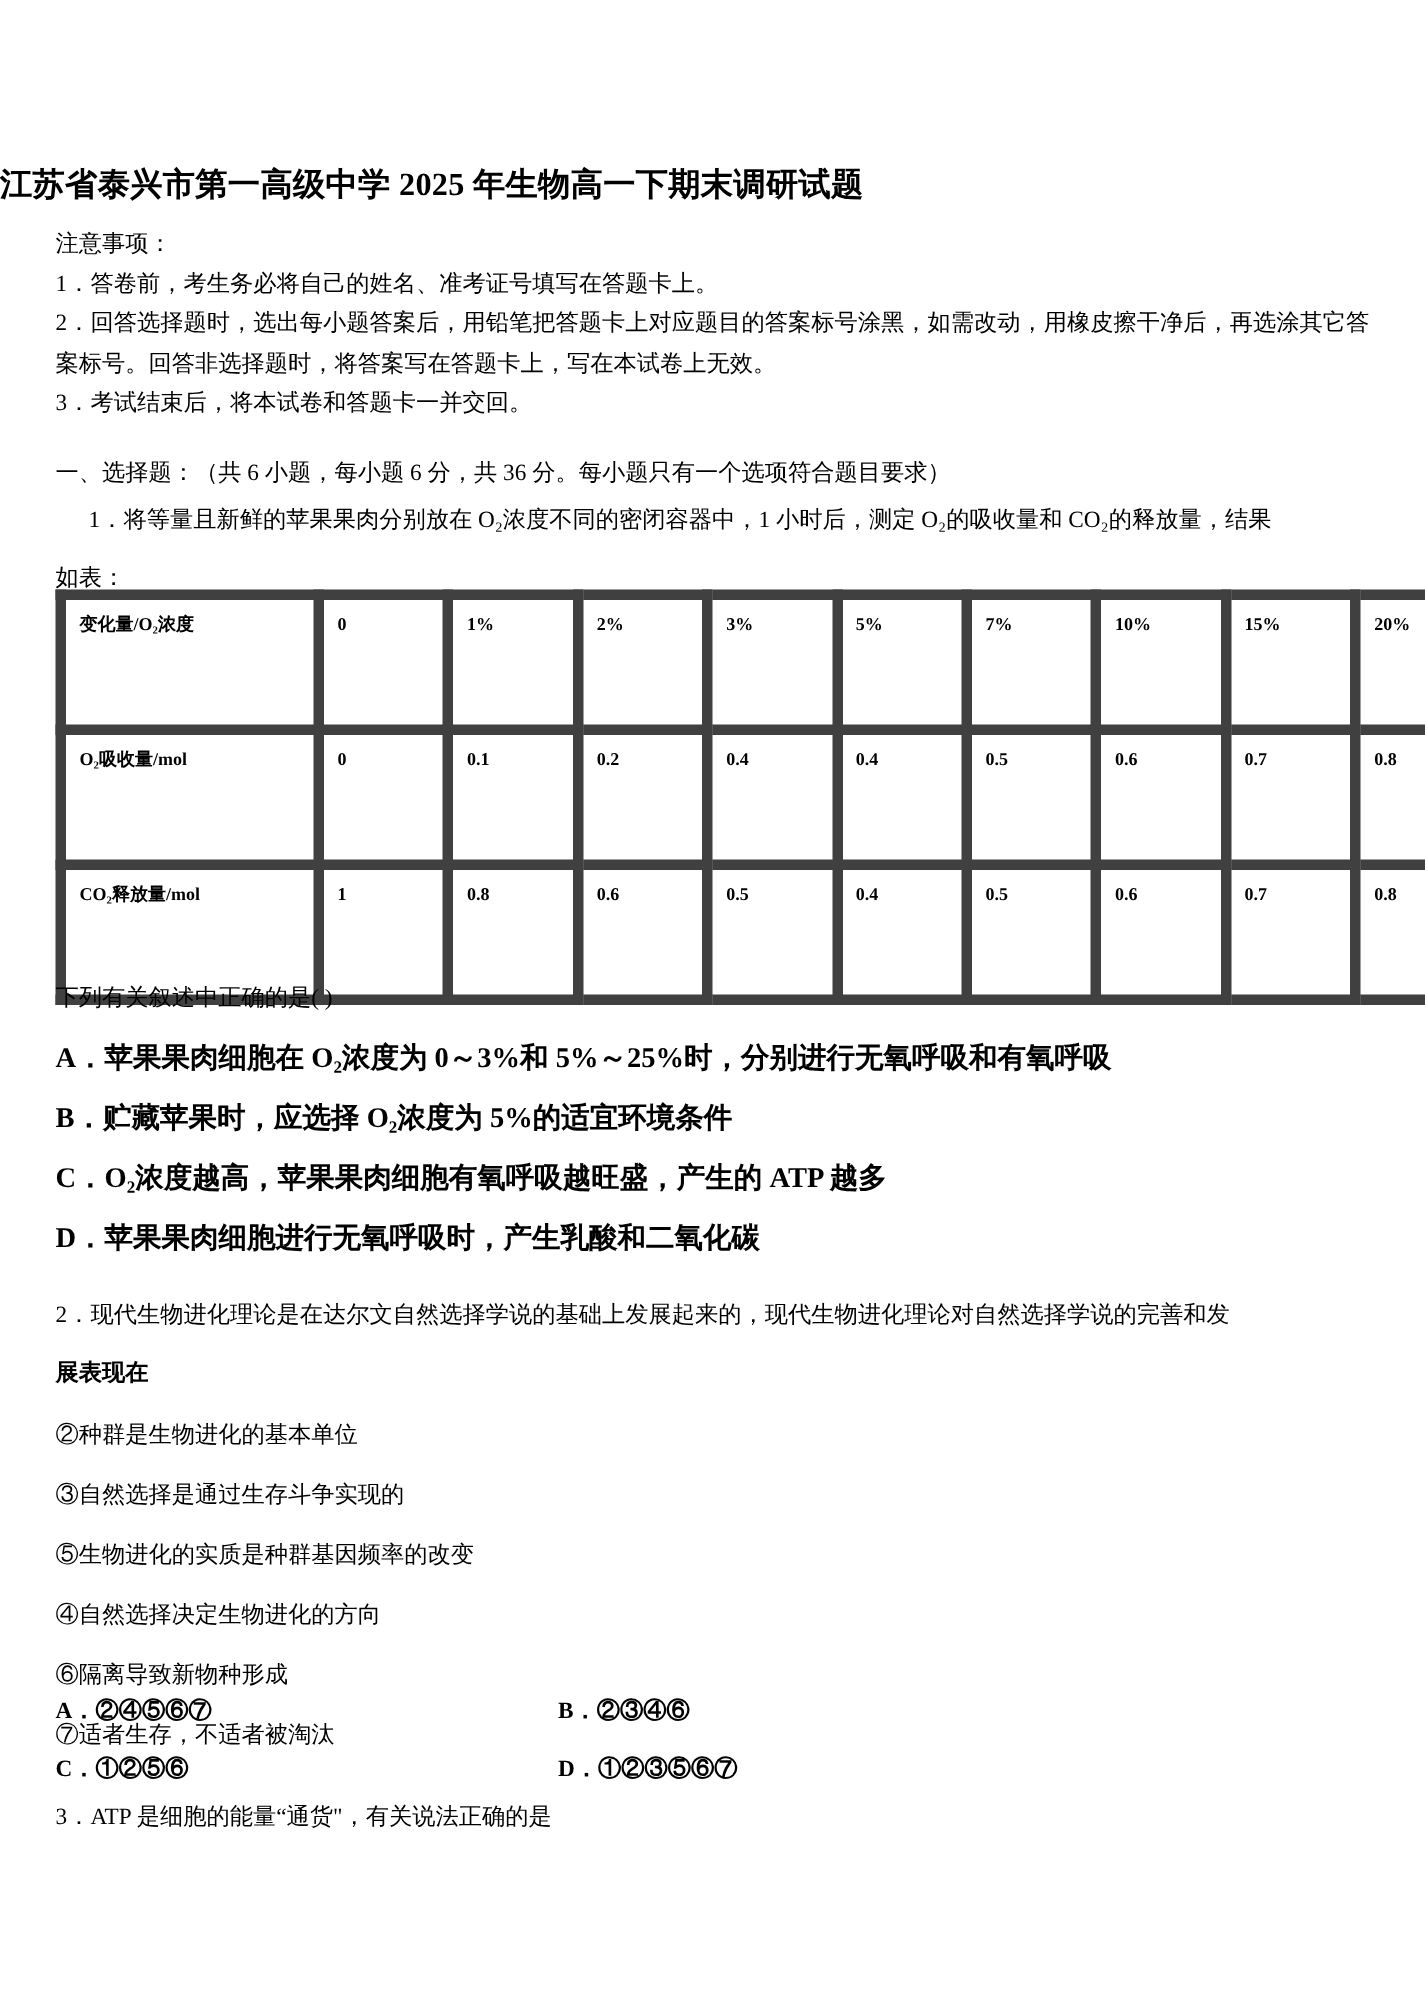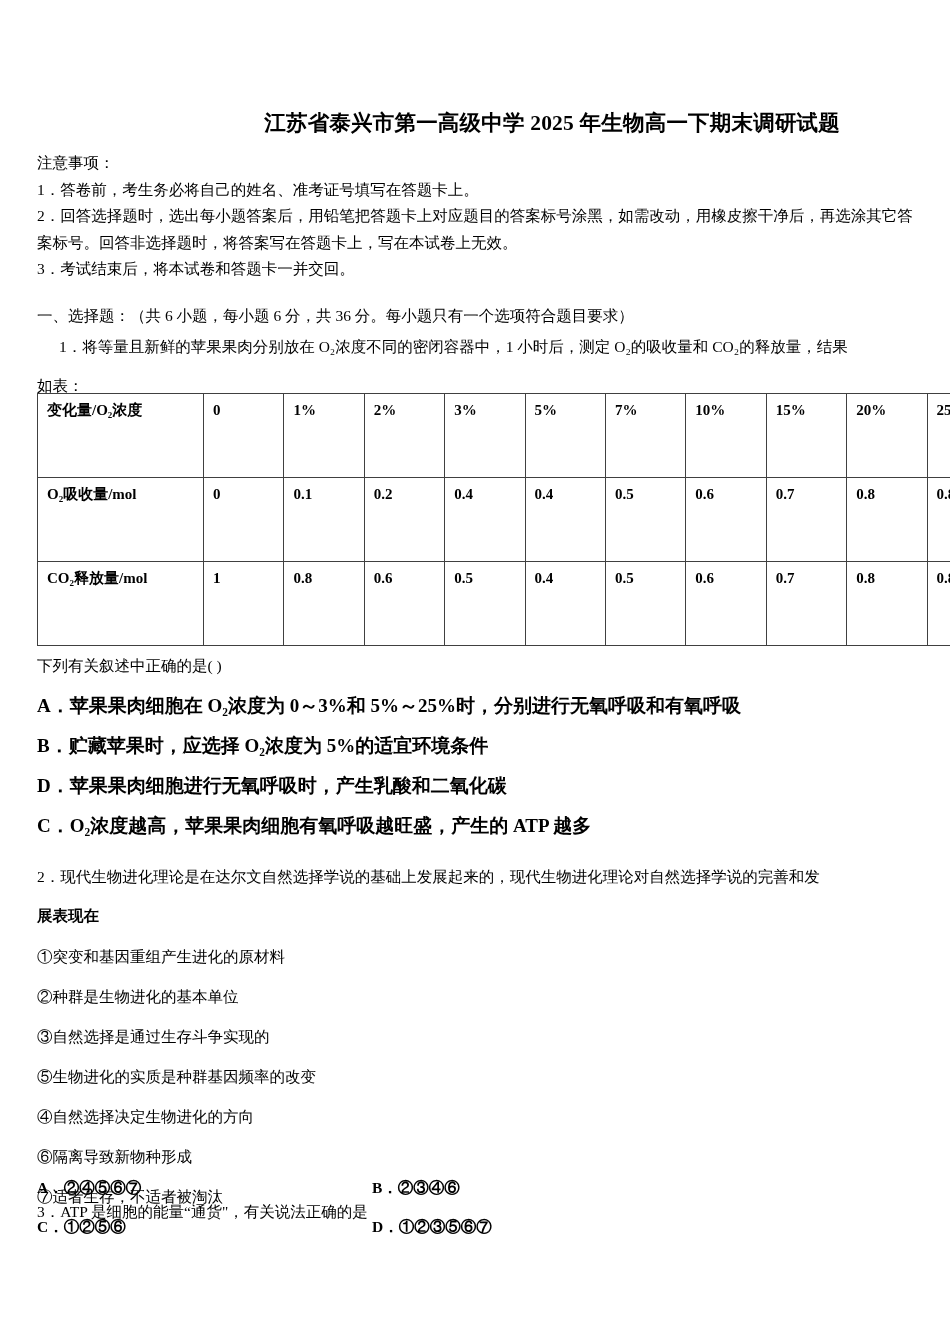--- a/index.html
+++ b/index.html
@@ -20,21 +20,21 @@
     width: 950px;
     height: 1344px;
     padding: 0;
     box-sizing: border-box;
   }
   .doc-title {
     position: absolute;
     left: 0;
     top: 108px;
     width: 840px;
-    text-align: right;
+    text-align: left;
     font-size: 21.5px;
     font-weight: bold;
     letter-spacing: 0.2px;
     font-family: "Liberation Serif", "DejaVu Serif", serif;
   }
 
   .notice-block {
     position: absolute;
     left: 37px;
     top: 150px;
@@ -71,25 +71,25 @@
 
   table.data-table {
     position: absolute;
     left: 37px;
     top: 393px;
     width: 860px;
     border-collapse: collapse;
     table-layout: fixed;
   }
   table.data-table td {
-    border: 1px solid #404040;
+    border: 7px solid #404040;
     vertical-align: top;
     padding: 7px 0 0 9px;
     height: 76px;
-    font-size: 15px;
+    font-size: 12px;
     font-weight: bold;
     font-family: "Liberation Serif", "DejaVu Serif", serif;
     line-height: 18px;
   }
   table.data-table td.rowlabel {
     width: 156px;
   }
   table.data-table td.datacell {
     width: 70.4px;
   }
@@ -132,21 +132,20 @@
     font-size: 15.5px;
     line-height: 24px;
     margin-top: 16px;
   }
 
   .q2-options {
     position: absolute;
     left: 37px;
     top: 1130px;
     width: 876px;
-    margin-top: 48px;
   }
   .optrow {
     display: flex;
     margin-top: 0;
     margin-bottom: 18px;
   }
   .optrow .cell-left {
     width: 335px;
     font-size: 15.5px;
     font-weight: bold;
@@ -228,28 +227,27 @@
         <td class="datacell">0.8</td>
         <td class="datacell">0.8</td>
       </tr>
     </tbody>
   </table>
 
   <div class="after-table">
     <div class="q1-ask">下列有关叙述中正确的是(        )</div>
     <div class="opt">A．苹果果肉细胞在 O₂浓度为 0～3%和 5%～25%时，分别进行无氧呼吸和有氧呼吸</div>
     <div class="opt">B．贮藏苹果时，应选择 O₂浓度为 5%的适宜环境条件</div>
+    <div class="opt">C．O₂浓度越高，苹果果肉细胞有氧呼吸越旺盛，产生的 ATP 越多</div>
     <div class="opt">D．苹果果肉细胞进行无氧呼吸时，产生乳酸和二氧化碳</div>
-    <div class="opt">C．O₂浓度越高，苹果果肉细胞有氧呼吸越旺盛，产生的 ATP 越多</div>
   </div>
 
   <div class="q2-block">
     <div class="q2-stem">2．现代生物进化理论是在达尔文自然选择学说的基础上发展起来的，现代生物进化理论对自然选择学说的完善和发</div>
     <div class="q2-stem2">展表现在</div>
-    <div class="q2-item">①突变和基因重组产生进化的原材料</div>
     <div class="q2-item">②种群是生物进化的基本单位</div>
     <div class="q2-item">③自然选择是通过生存斗争实现的</div>
     <div class="q2-item">⑤生物进化的实质是种群基因频率的改变</div>
     <div class="q2-item">④自然选择决定生物进化的方向</div>
     <div class="q2-item">⑥隔离导致新物种形成</div>
     <div class="q2-item">⑦适者生存，不适者被淘汰</div>
   </div>
 
   <div class="q2-options">
     <div class="optrow">

